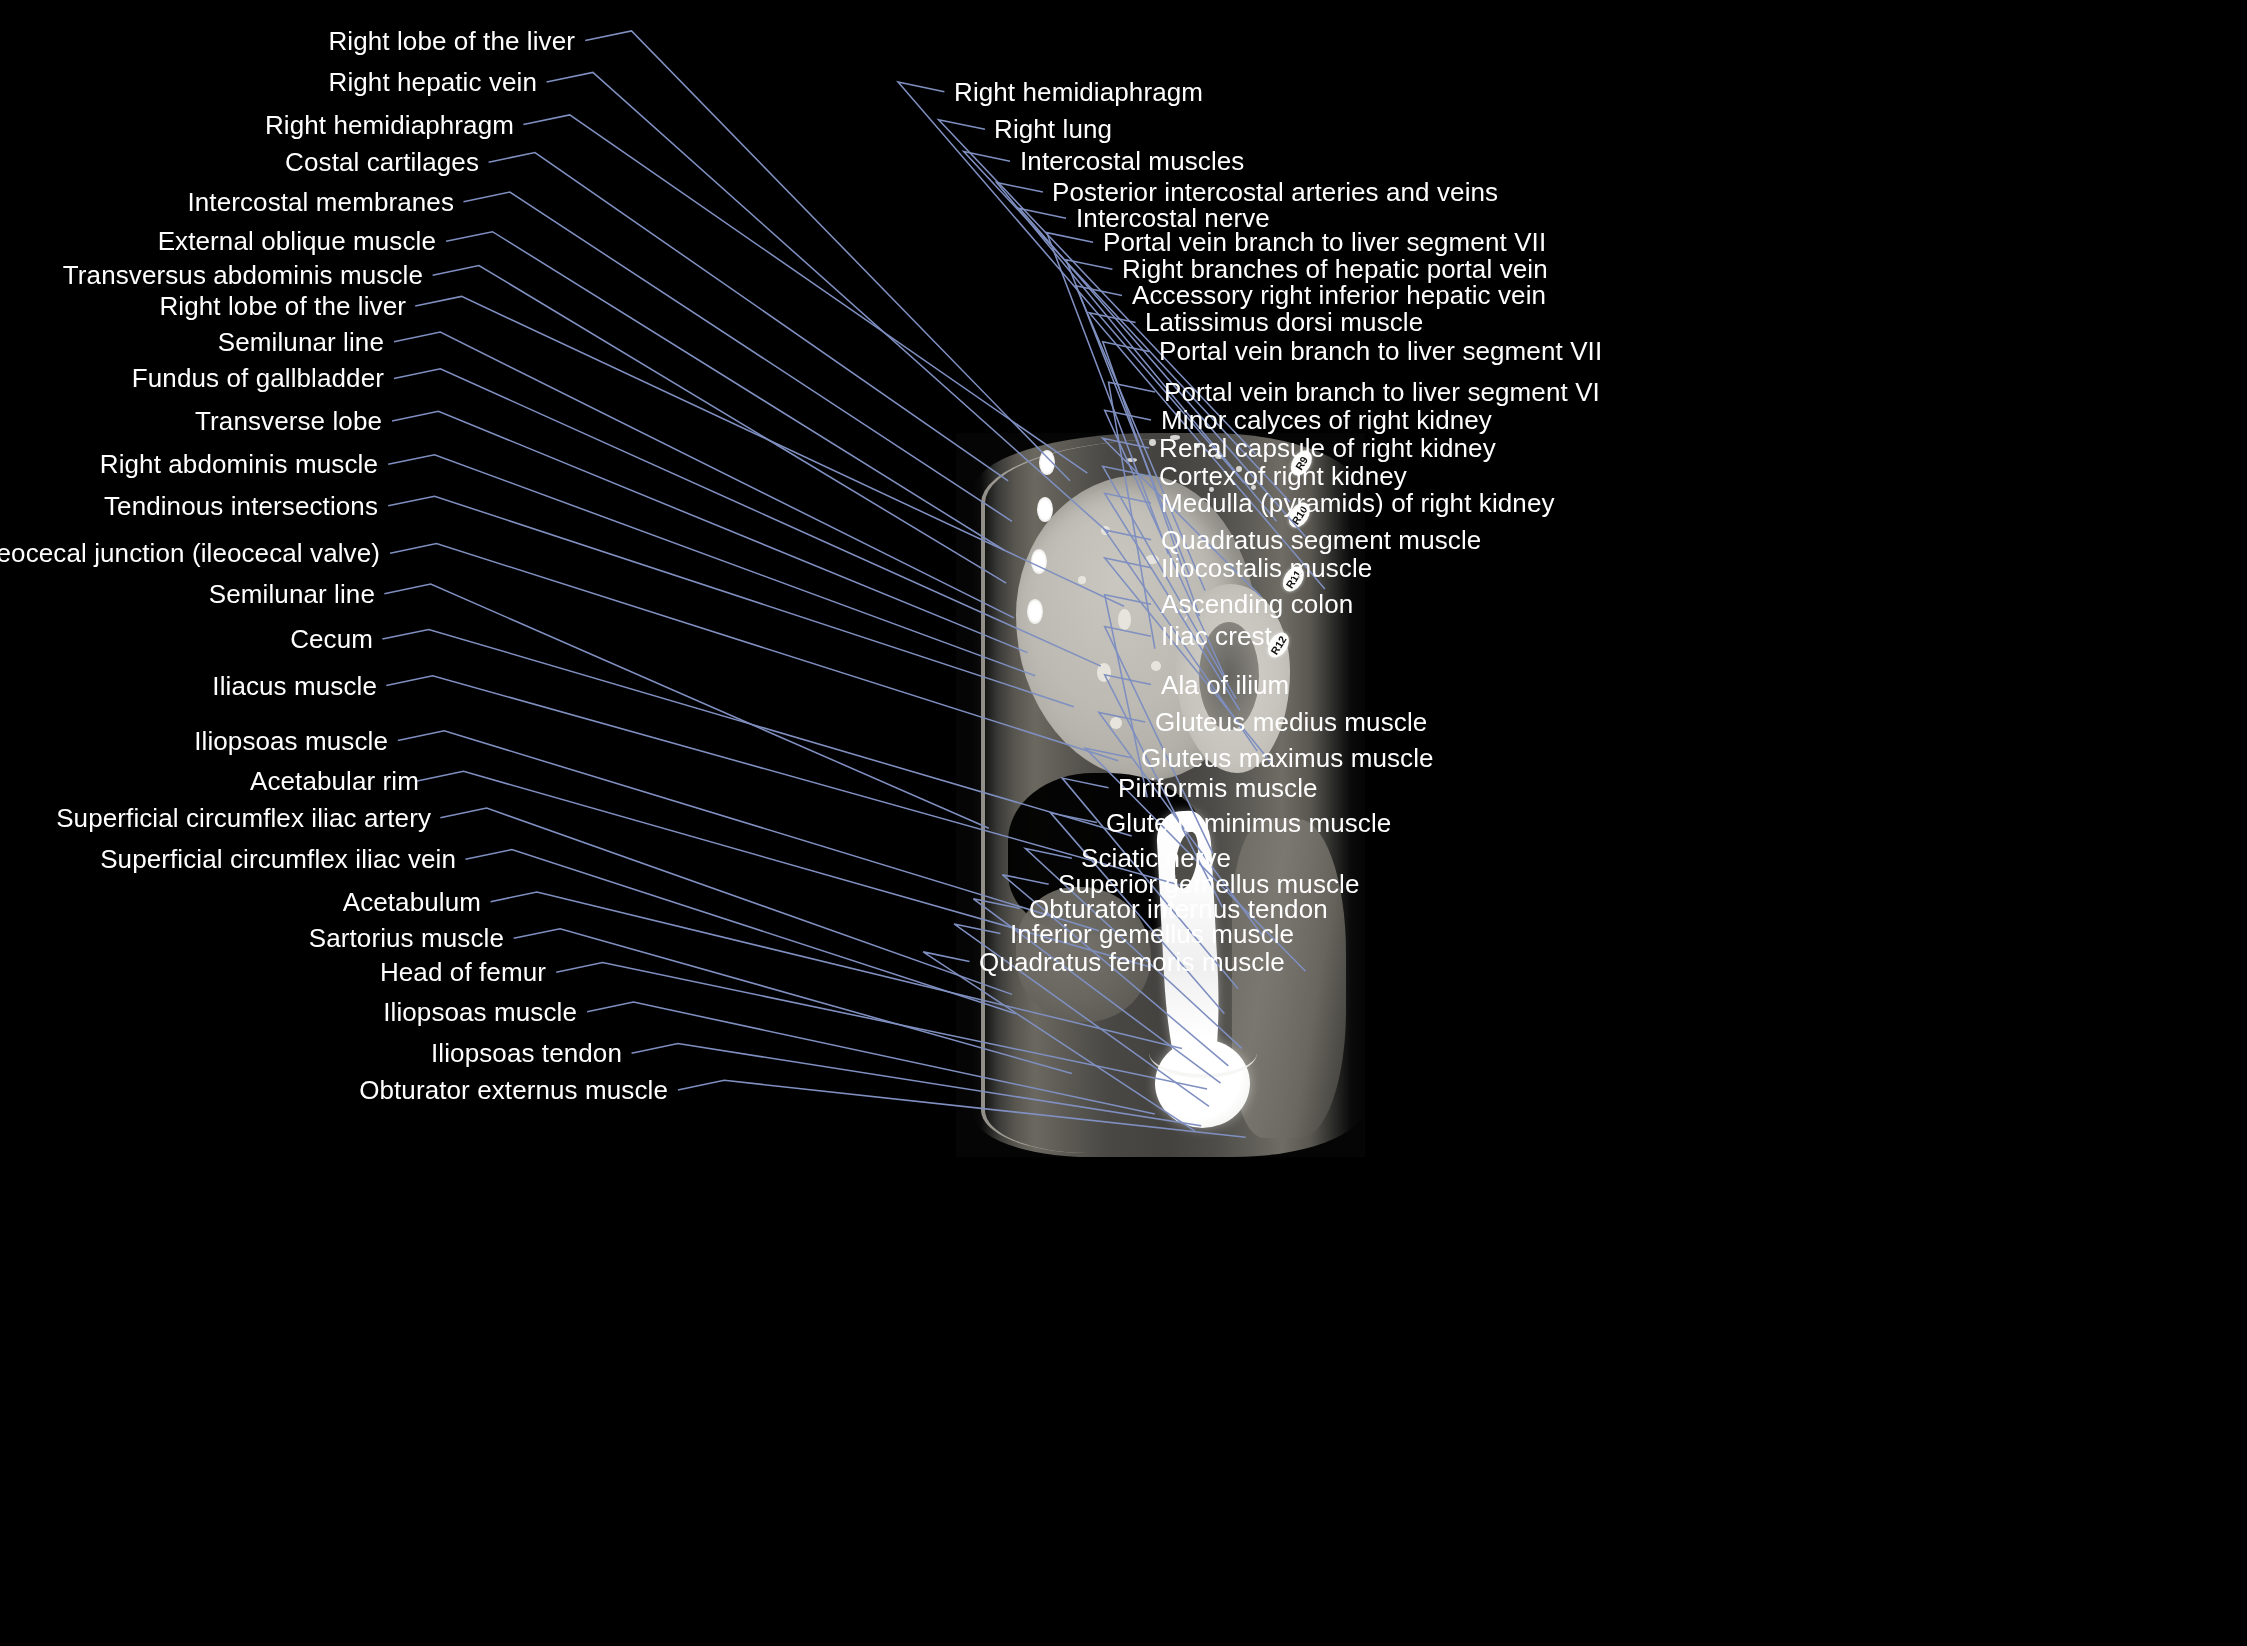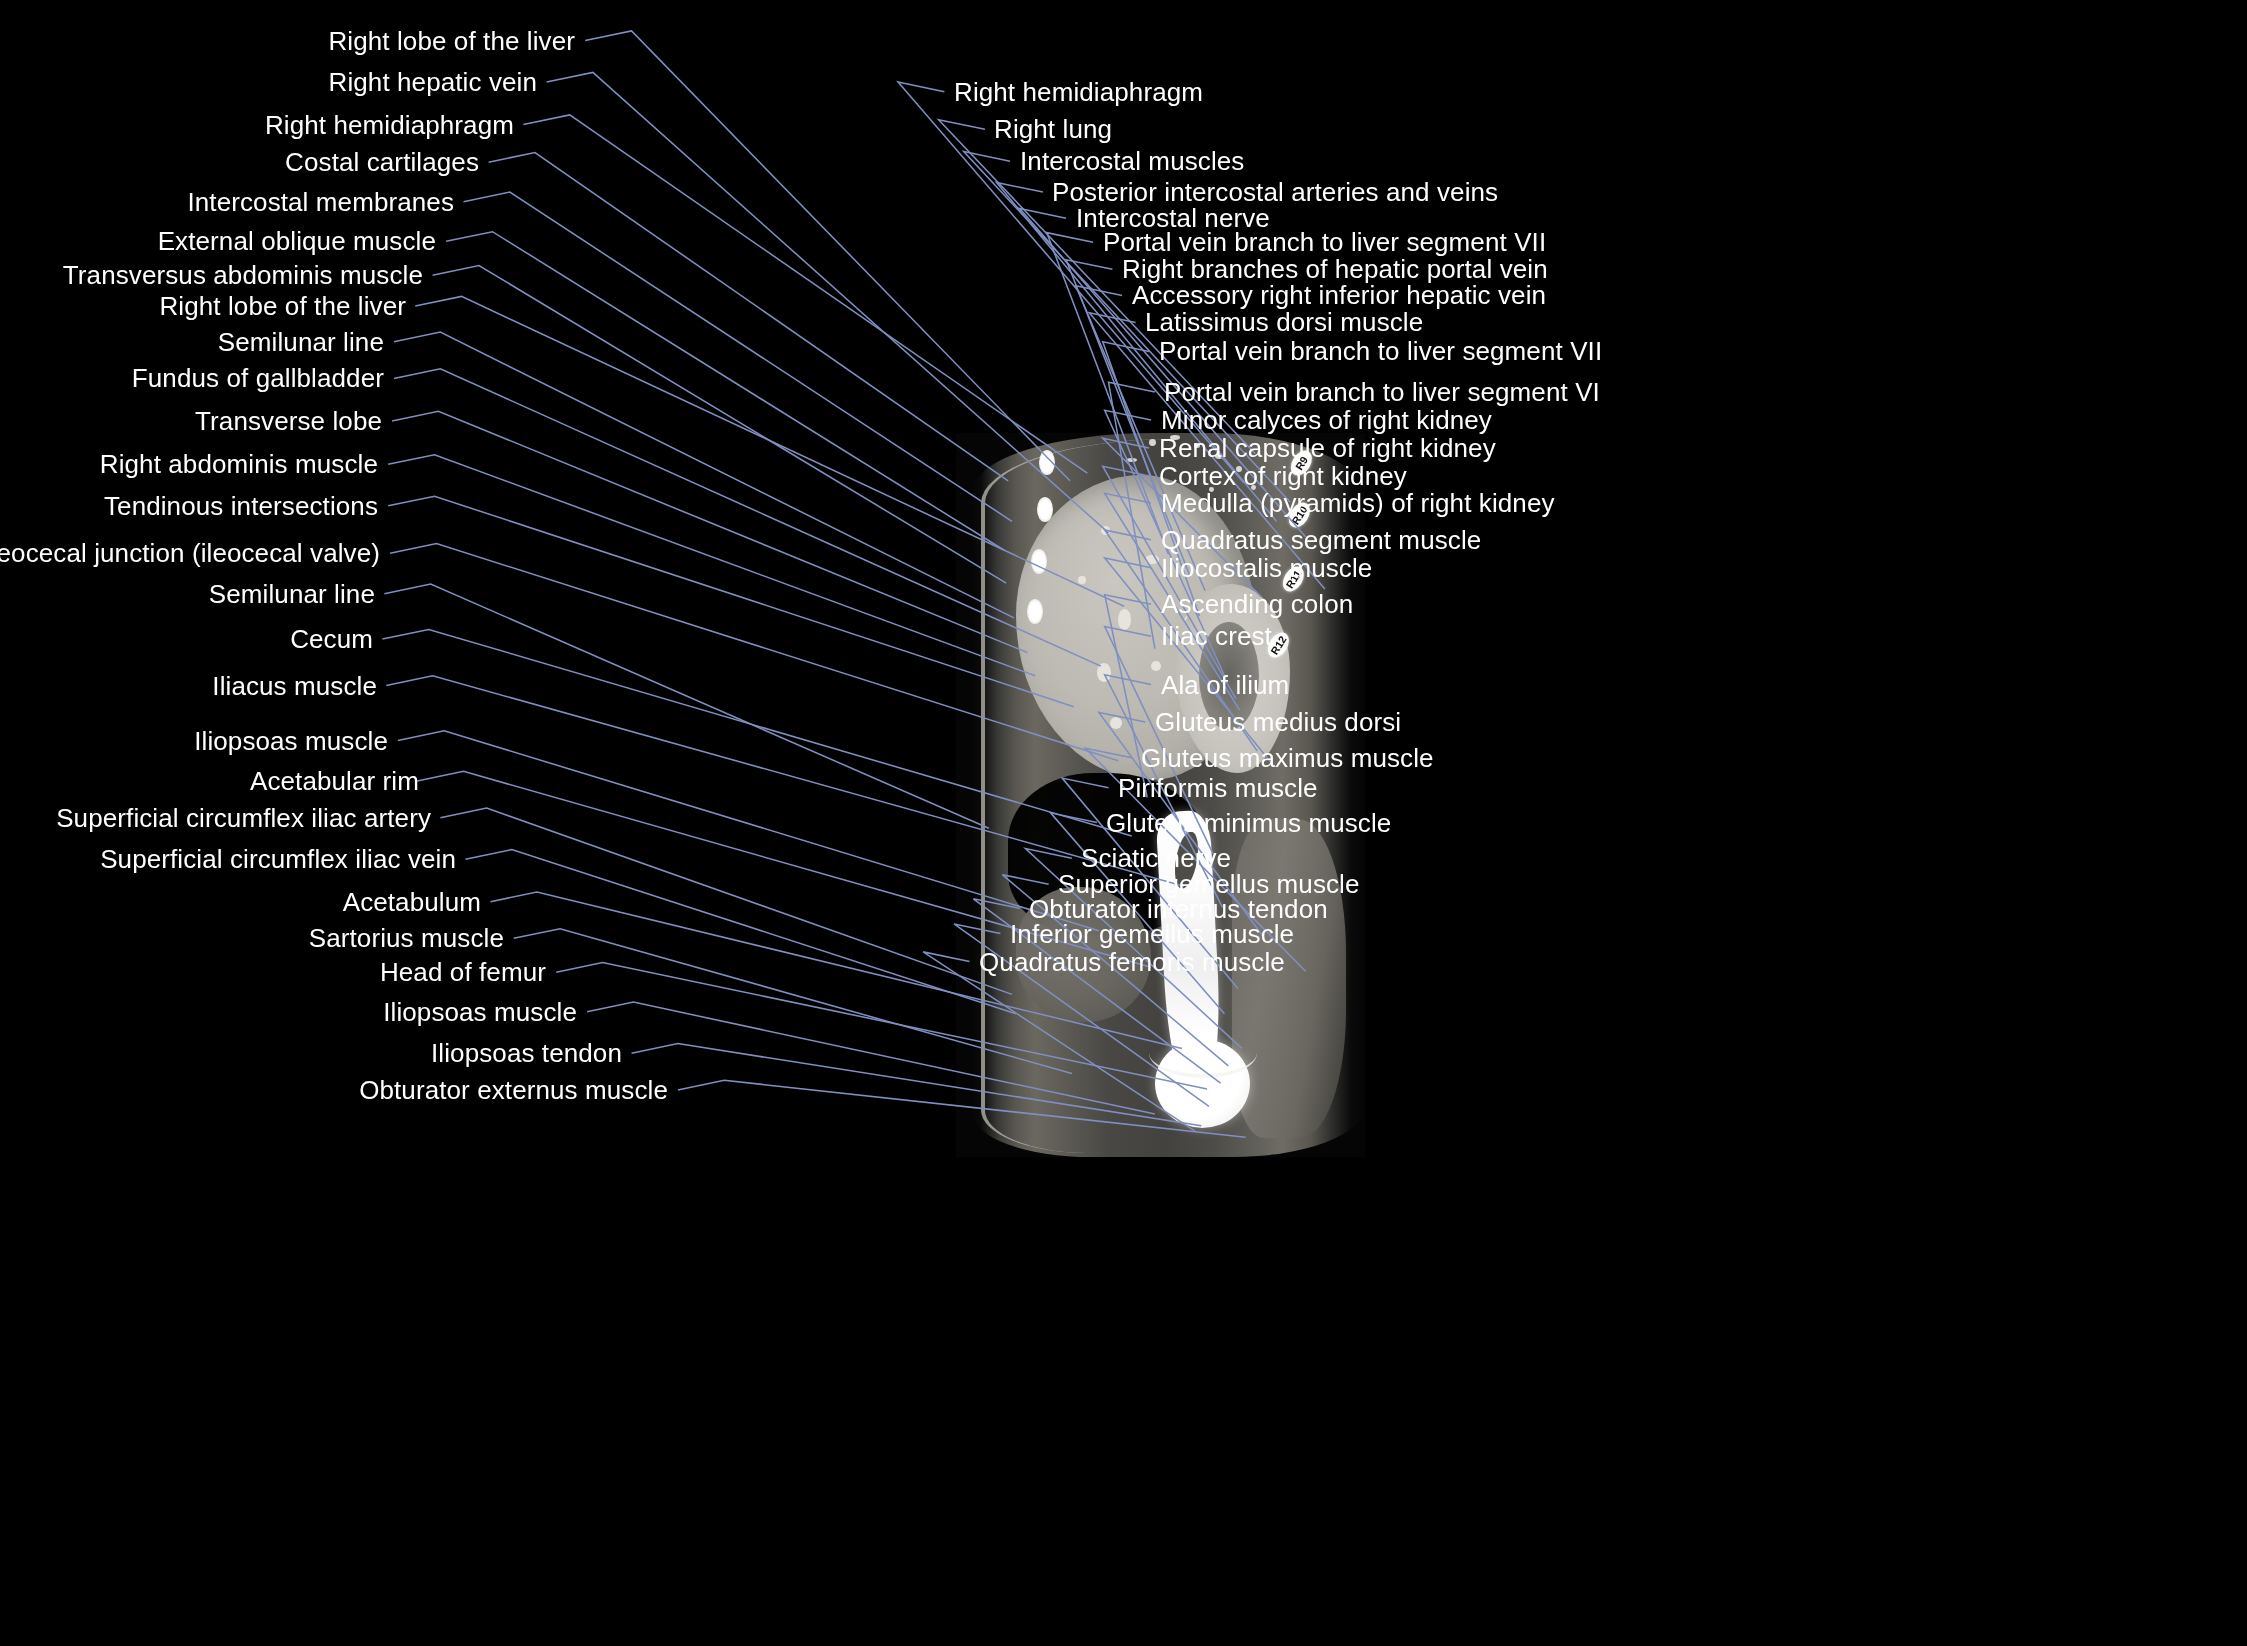--- a/index.html
+++ b/index.html
@@ -333,21 +333,21 @@
       <div class="lbl right" style="left: 1164px; top: 392px;">Portal vein branch to liver segment VI</div>
       <div class="lbl right" style="left: 1161px; top: 420px;">Minor calyces of right kidney</div>
       <div class="lbl right" style="left: 1159px; top: 448px;">Renal capsule of right kidney</div>
       <div class="lbl right" style="left: 1159px; top: 476px;">Cortex of right kidney</div>
       <div class="lbl right" style="left: 1161px; top: 503px;">Medulla (pyramids) of right kidney</div>
       <div class="lbl right" style="left: 1161px; top: 540px;">Quadratus segment muscle</div>
       <div class="lbl right" style="left: 1161px; top: 568px;">Iliocostalis muscle</div>
       <div class="lbl right" style="left: 1161px; top: 604px;">Ascending colon</div>
       <div class="lbl right" style="left: 1161px; top: 636px;">Iliac crest</div>
       <div class="lbl right" style="left: 1161px; top: 685px;">Ala of ilium</div>
-      <div class="lbl right" style="left: 1155px; top: 722px;">Gluteus medius dorsi</div>
+      <div class="lbl right" style="left: 1155px; top: 722px;">Gluteus medius muscle</div>
       <div class="lbl right" style="left: 1141px; top: 758px;">Gluteus maximus muscle</div>
       <div class="lbl right" style="left: 1118px; top: 788px;">Piriformis muscle</div>
       <div class="lbl right" style="left: 1106px; top: 823px;">Gluteus minimus muscle</div>
       <div class="lbl right" style="left: 1081px; top: 858px;">Sciatic nerve</div>
       <div class="lbl right" style="left: 1058px; top: 884px;">Superior gemellus muscle</div>
       <div class="lbl right" style="left: 1029px; top: 909px;">Obturator internus tendon</div>
       <div class="lbl right" style="left: 1010px; top: 934px;">Inferior gemellus muscle</div>
       <div class="lbl right" style="left: 979px; top: 962px;">Quadratus femoris muscle</div>
     </div>
 

